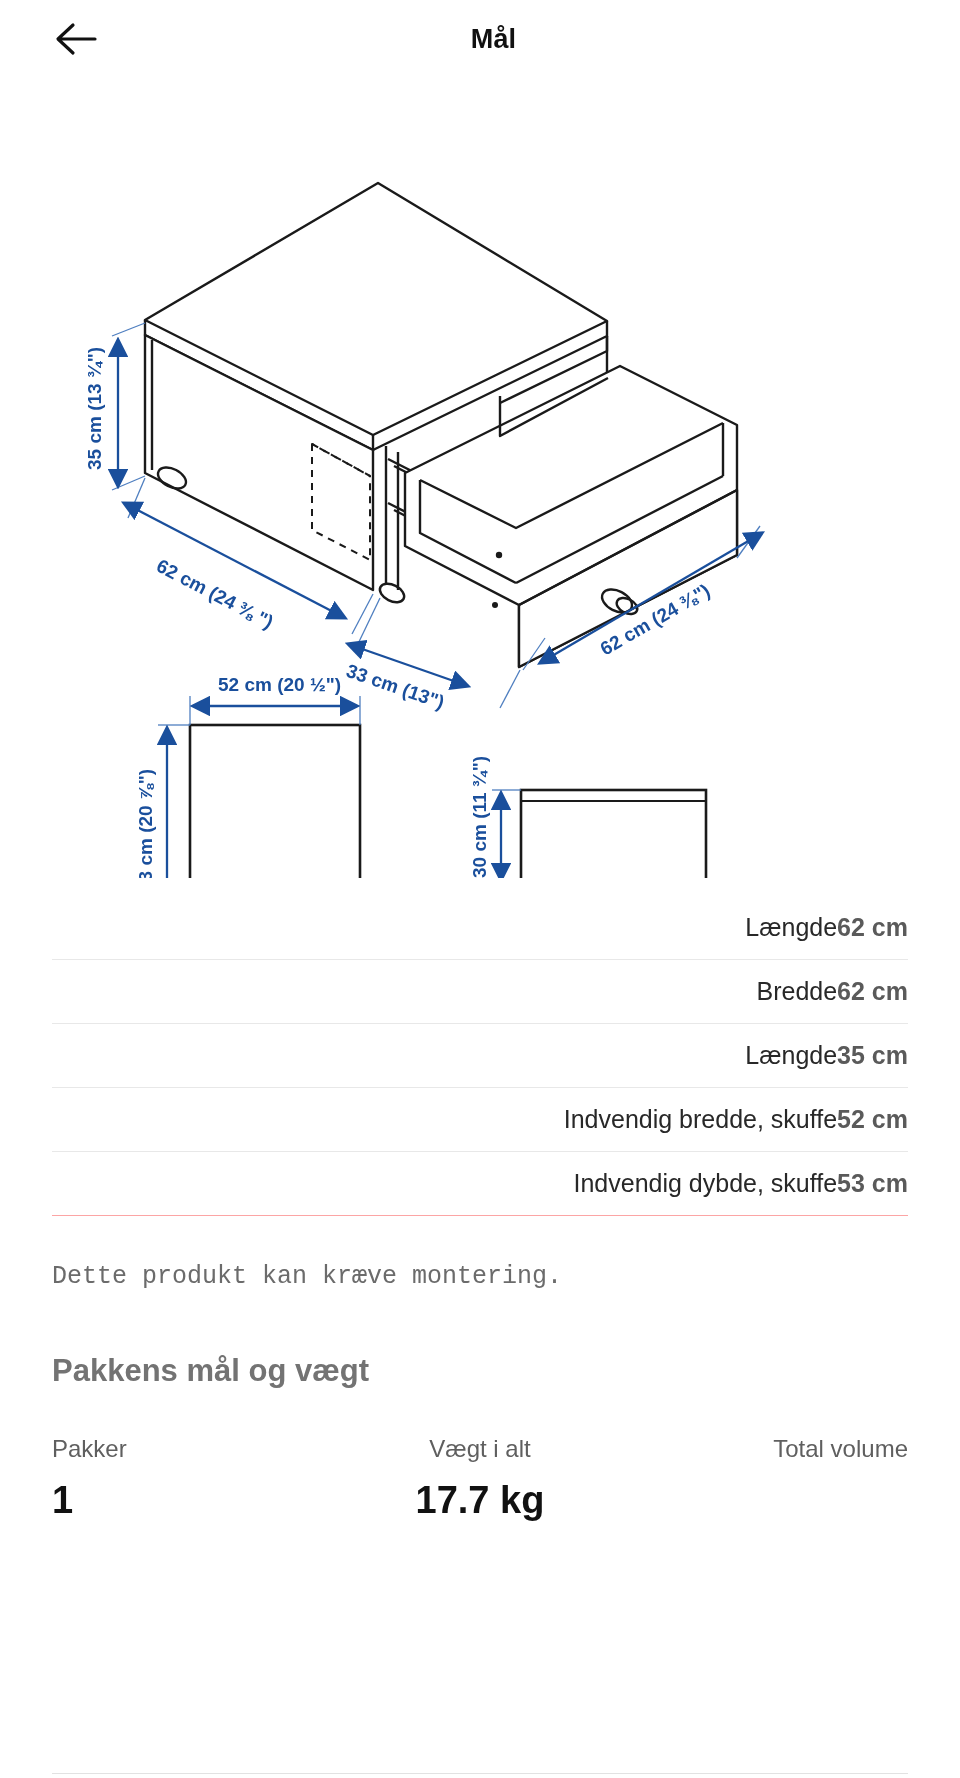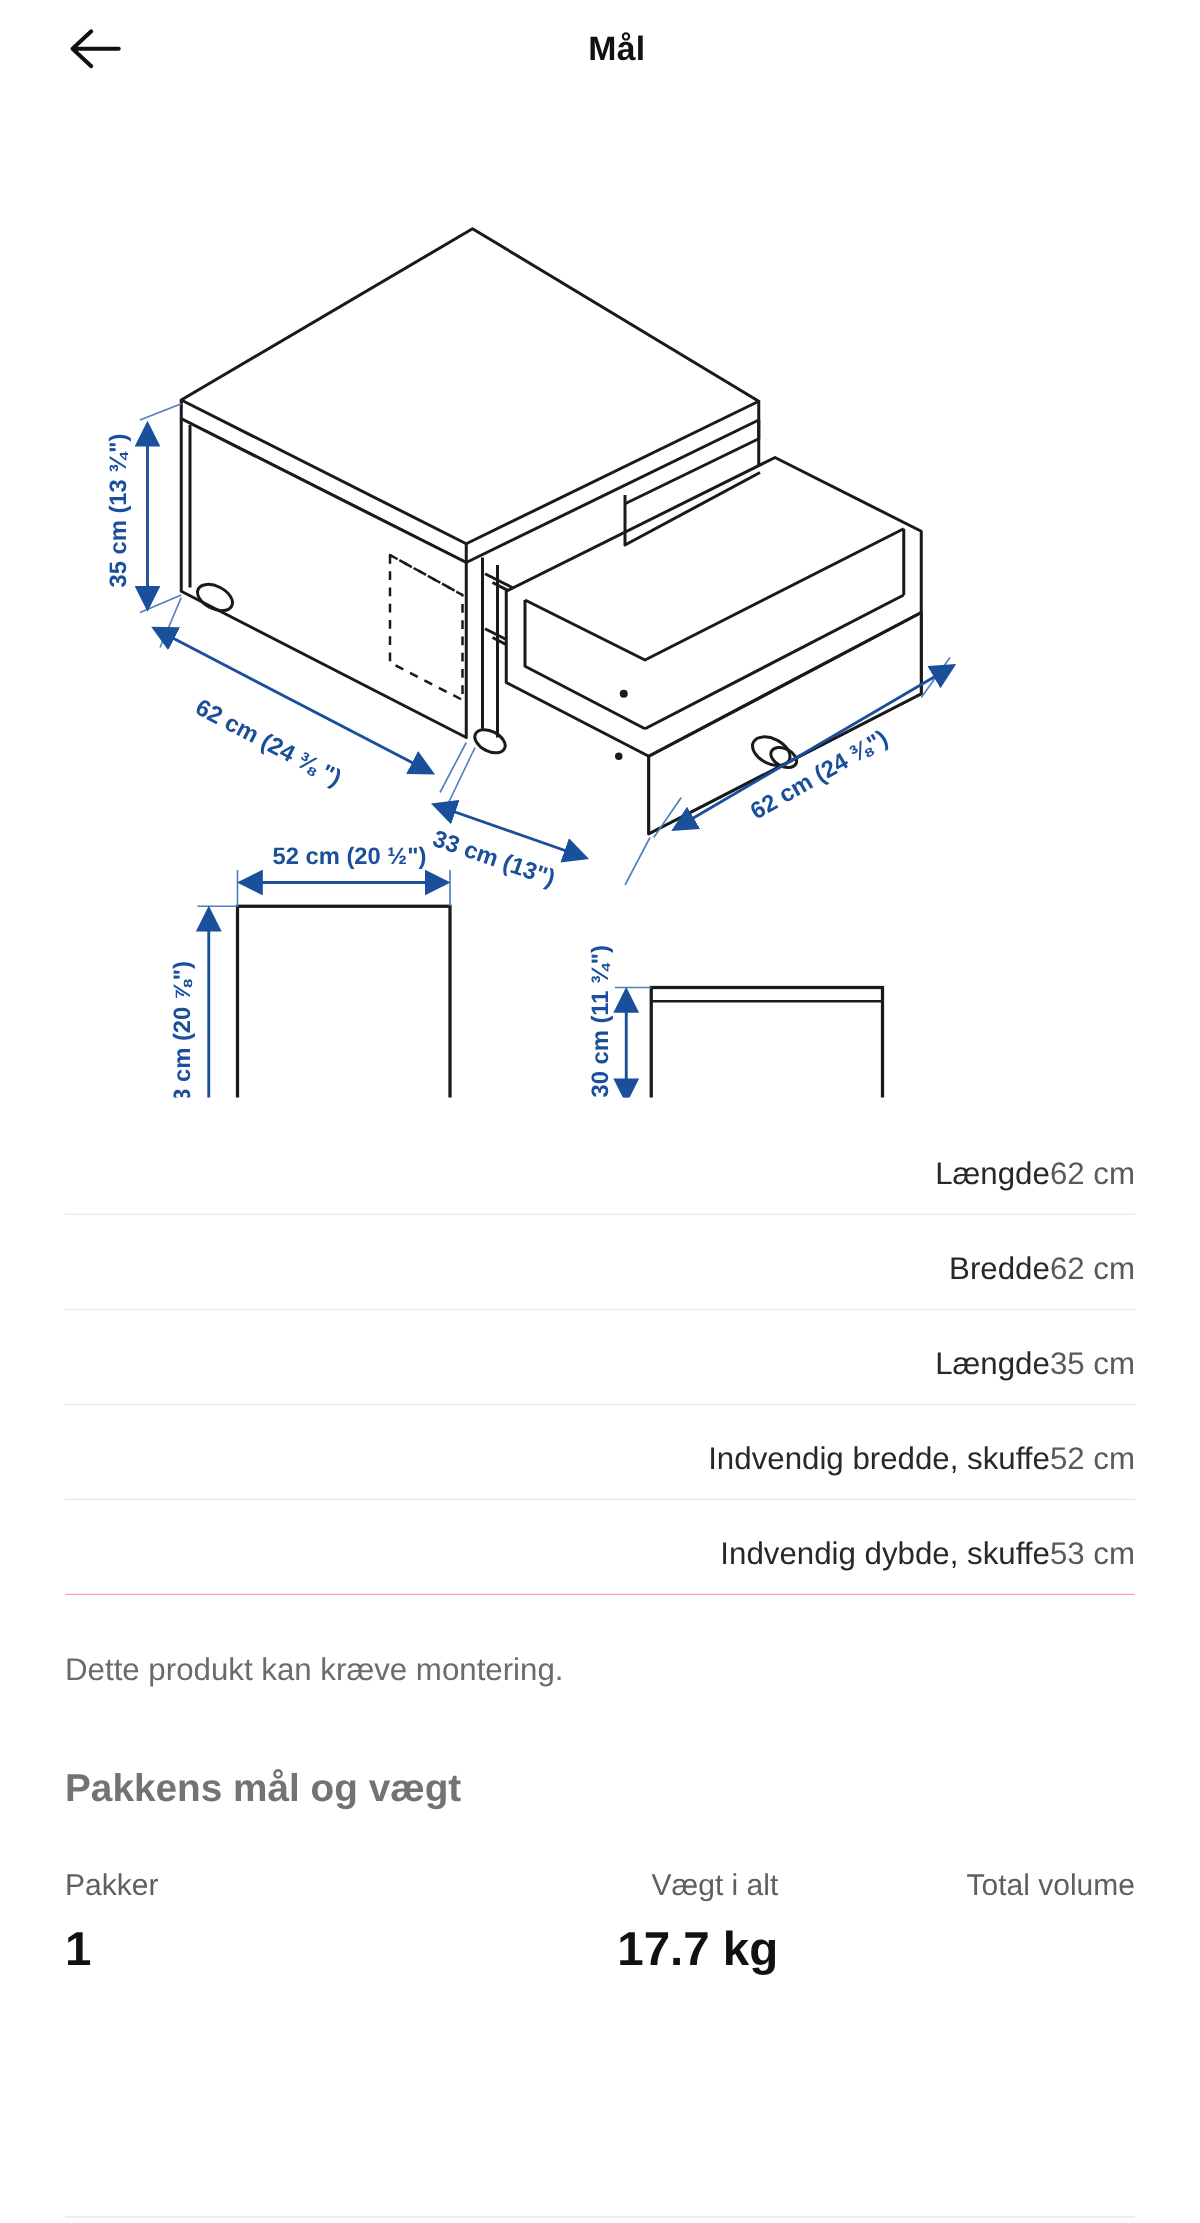--- a/index.html
+++ b/index.html
@@ -33,38 +33,38 @@
 
   
   .specs { padding: 0 52px; margin-top: 18px; }
   .spec-row {
     display: flex; align-items: baseline; justify-content: flex-end;
     padding: 17px 0 17px 0;
     border-bottom: 1px solid #e8e8e8;
   }
   .spec-row:last-child { border-bottom: 1px solid #fca5a5; }
   .spec-label { font-size: 25px; color: #282828; font-weight: 400; }
-  .spec-value { font-size: 25px; color: #5a5a5a; font-weight: 400; white-space: nowrap; margin-top: 12px; }
+  .spec-value { font-size: 25px; color: #5a5a5a; font-weight: 700; white-space: nowrap; }
 
   .note {
     padding: 0 52px; margin-top: 46px;
-    font-size: 25px; color: #6b6b6b;
+    font-size: 25px; color: #6b6b6b; font-family: Liberation Mono, monospace;
   }
 
   .pack-title {
     padding: 0 52px; margin-top: 62px;
     font-size: 31px; font-weight: bold; color: #737373;
   }
 
   .pack-grid {
     display: flex; padding: 0 52px; margin-top: 46px;
   }
   .pack-col { flex: 1 1 0; }
   .pack-col.c1 { text-align: left; }
-  .pack-col.c2 { text-align: right; }
+  .pack-col.c2 { text-align: center; }
   .pack-col.c3 { text-align: right; }
   .pack-head { font-size: 24px; color: #5f5f5f; font-weight: 400; }
   .pack-val { font-size: 38px; color: #111111; font-weight: bold; margin-top: 16px; }
 
   .bottom-rule {
     position: absolute; left: 52px; right: 52px; bottom: 4px;
     height: 1px; background: #e2e2e2;
   }
 </style>
 </head>

